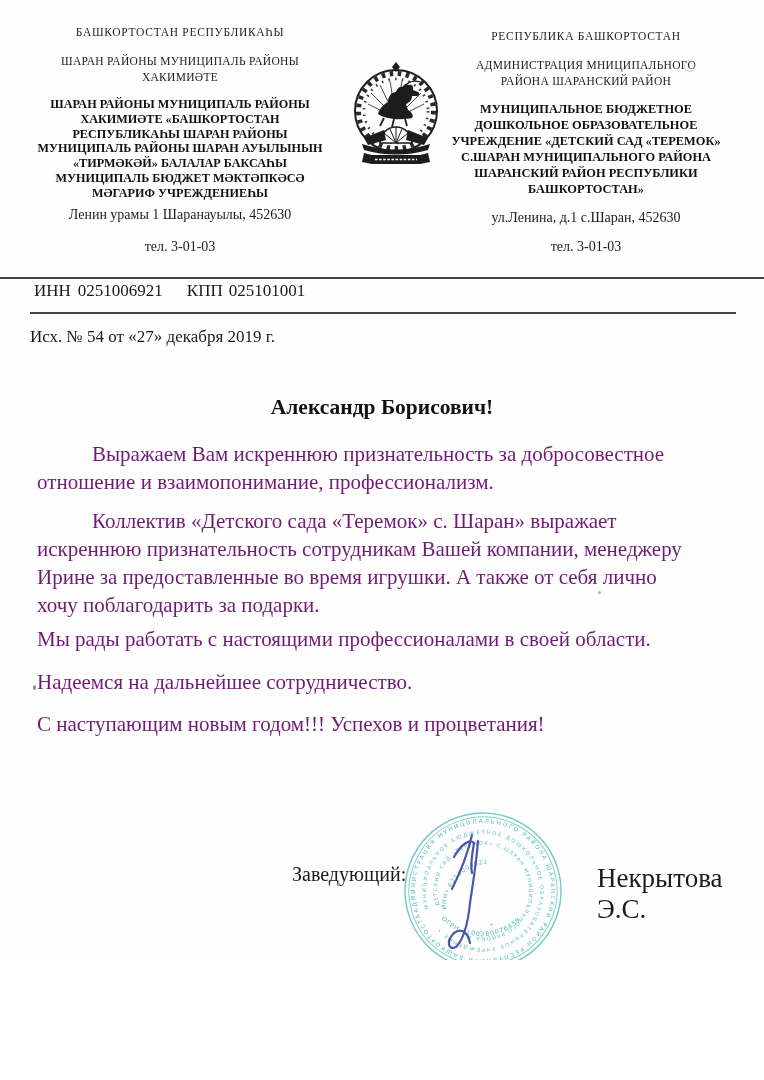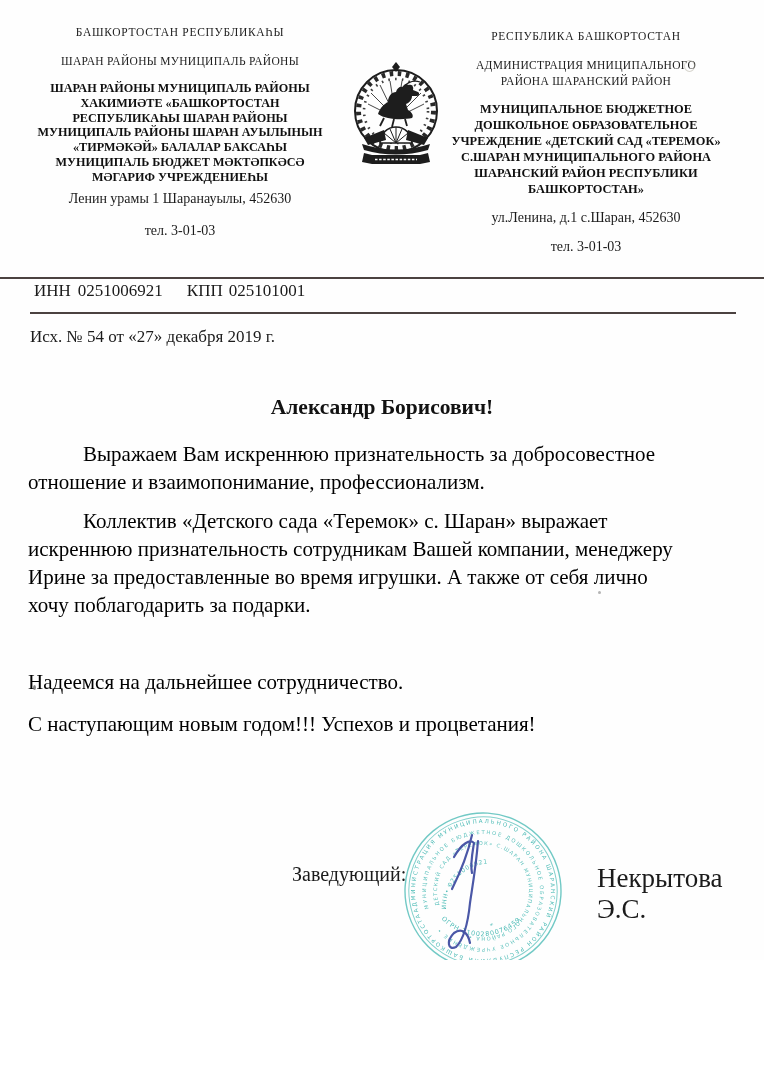--- a/index.html
+++ b/index.html
@@ -27,21 +27,21 @@
   .rule-top{left:0; top:277px; width:764px;}
   .rule-bottom{left:30px; top:312px; width:706px;}
   .requisites{position:absolute; left:34px; top:281px; font-size:17px; white-space:nowrap;}
   .requisites .v1{margin-left:7px;}
   .requisites .l2{margin-left:24px;}
   .requisites .v2{margin-left:6px;}
   .outgoing{position:absolute; left:30px; top:327px; font-size:17px; white-space:nowrap;}
   
   .salutation{position:absolute; left:0; top:395px; width:764px; text-align:center;
     font-weight:bold; font-size:21.5px; color:#121212;}
-  .para{position:absolute; left:28px; width:664px; font-size:21px; line-height:28px; color:#000000;}
+  .para{position:absolute; left:37px; width:664px; font-size:21px; line-height:28px; color:#701a75;}
   .para.indent{text-indent:55px;}
   .p1{top:440px;} .p2{top:507px;} .p3{top:625px;} .p4{top:668px;} .p5{top:710px;}
   
   .sig-role{position:absolute; left:292px; top:863px; font-size:20px;text-align:right;}
   .sig-name{position:absolute; left:597px; top:863px; font-size:27px;}
   .stamp{position:absolute; left:399px; top:807px; width:168px; height:168px; opacity:.85;}
   .sign-ink{position:absolute; left:432px; top:817px; width:80px; height:140px;}
   
   .speck{position:absolute; border-radius:50%; background:#777; opacity:.55;}
   .speck-a{left:598px; top:591px; width:3px; height:3px;}
@@ -50,20 +50,21 @@
     border:1px solid #b6b2a6; border-radius:50%; opacity:.55; background:transparent;}
 </style>
 </head>
 <body>
 
 <div class="page">
 
   <div class="col col-left">
     <div class="h-top1">БАШКОРТОСТАН   РЕСПУБЛИКАҺЫ</div>
     <div class="h-top">ШАРАН  РАЙОНЫ МУНИЦИПАЛЬ РАЙОНЫ</div>
+    <div class="h-top">ХАКИМИӘТЕ</div>
     <div class="h-org">
       <div>ШАРАН РАЙОНЫ МУНИЦИПАЛЬ РАЙОНЫ</div>
       <div>ХАКИМИӘТЕ «БАШКОРТОСТАН</div>
       <div>РЕСПУБЛИКАҺЫ ШАРАН РАЙОНЫ</div>
       <div>МУНИЦИПАЛЬ РАЙОНЫ ШАРАН  АУЫЛЫНЫН</div>
       <div>«ТИРМӘКӘЙ» БАЛАЛАР БАКСАҺЫ</div>
       <div>МУНИЦИПАЛЬ БЮДЖЕТ МӘКТӘПКӘСӘ</div>
       <div>МӘГАРИФ УЧРЕЖДЕНИЕҺЫ</div>
     </div>
     <div class="h-addr">Ленин урамы 1 Шаранауылы, 452630</div>
@@ -135,20 +136,21 @@
   <div class="requisites">
     <span>ИНН</span><span class="v1">0251006921</span><span class="l2">КПП</span><span class="v2">025101001</span>
   </div>
   <div class="rule rule-bottom"></div>
 
   <div class="outgoing">Исх.  № 54 от  «27»  декабря  2019 г.</div>
 
   <div class="salutation">Александр Борисович!</div>
   <div class="para indent p1">Выражаем Вам искреннюю признательность за добросовестное отношение и взаимопонимание, профессионализм.</div>
   <div class="para indent p2">Коллектив «Детского сада «Теремок» с. Шаран» выражает искреннюю признательность сотрудникам Вашей компании, менеджеру Ирине за предоставленные во время игрушки. А также от себя лично хочу поблагодарить за подарки.</div>
+  <div class="para p3">Мы рады работать с настоящими профессионалами в своей области.</div>
   <div class="para p4">Надеемся на дальнейшее сотрудничество.</div>
   <div class="para p5">С наступающим новым годом!!! Успехов и процветания!</div>
 
   <div class="sig-role">Заведующий:</div>
   <div class="sig-name">Некрытова Э.С.</div>
 
   <svg class="stamp" viewBox="0 0 168 168" aria-hidden="true">
     <defs>
       <path id="ring1" d="M 16 84 A 68 68 0 1 1 152 84 A 68 68 0 1 1 16 84"></path>
       <path id="ring2" d="M 27 84 A 57 57 0 1 1 141 84 A 57 57 0 1 1 27 84"></path>

